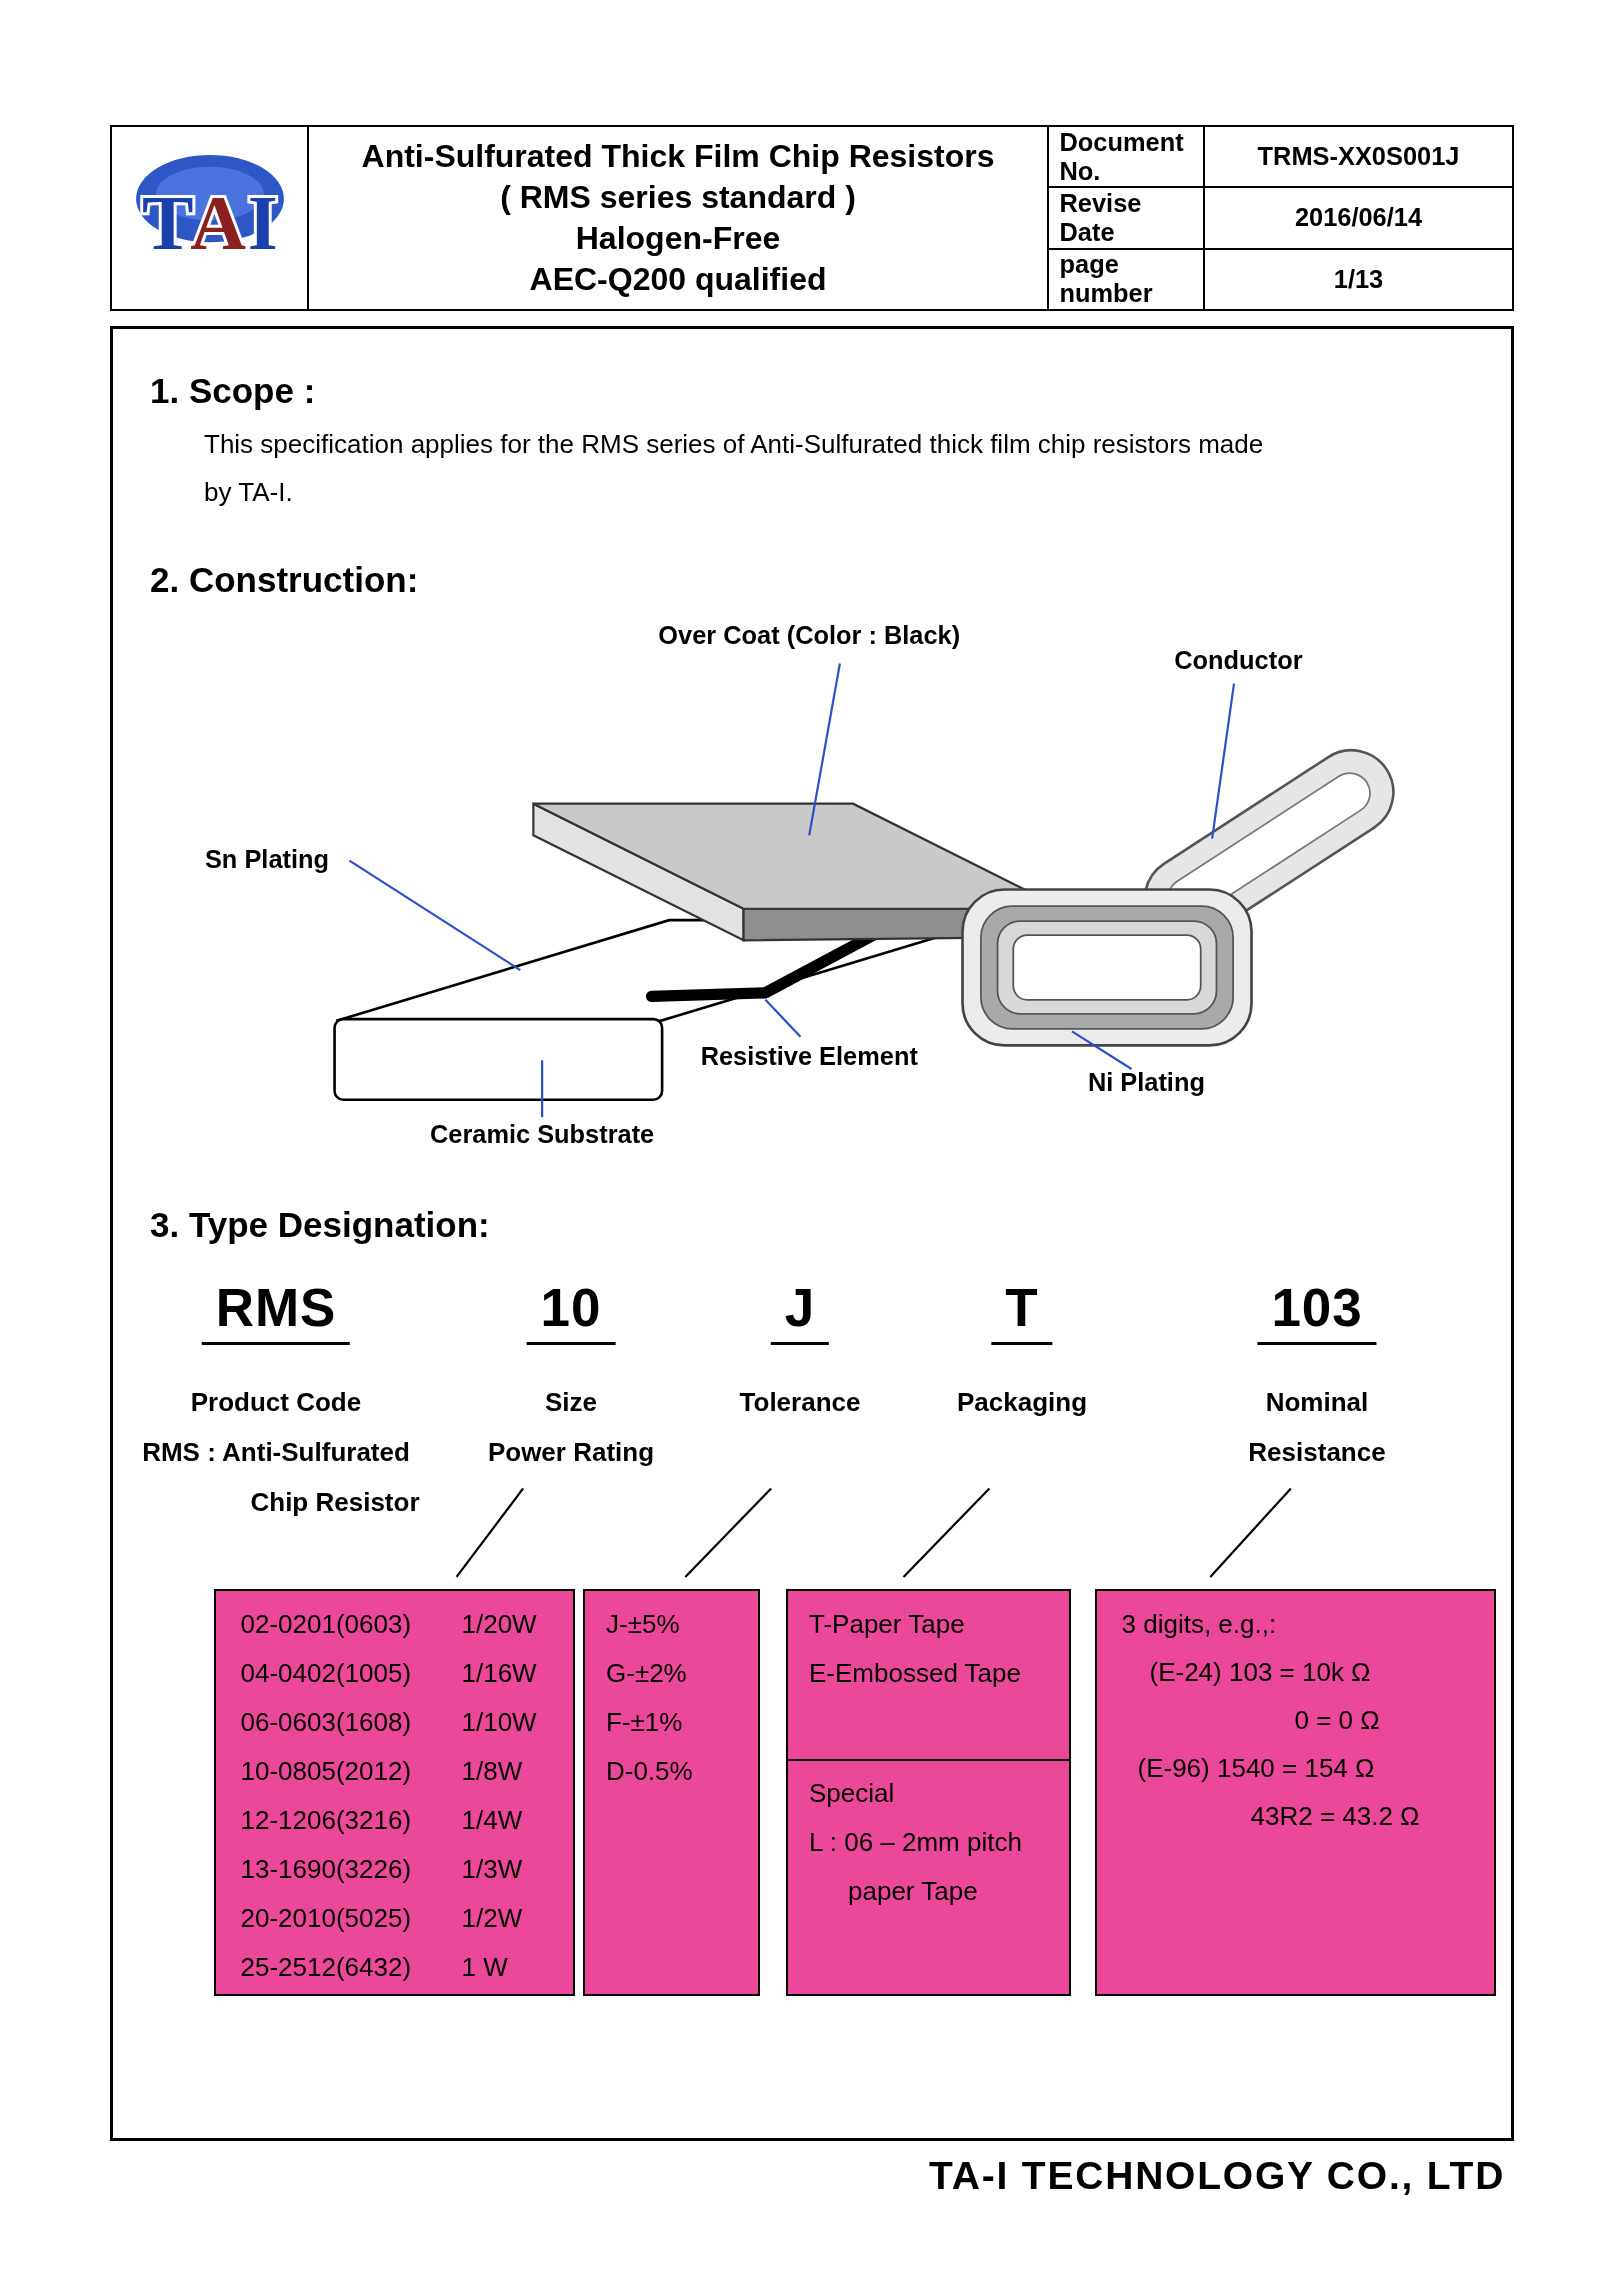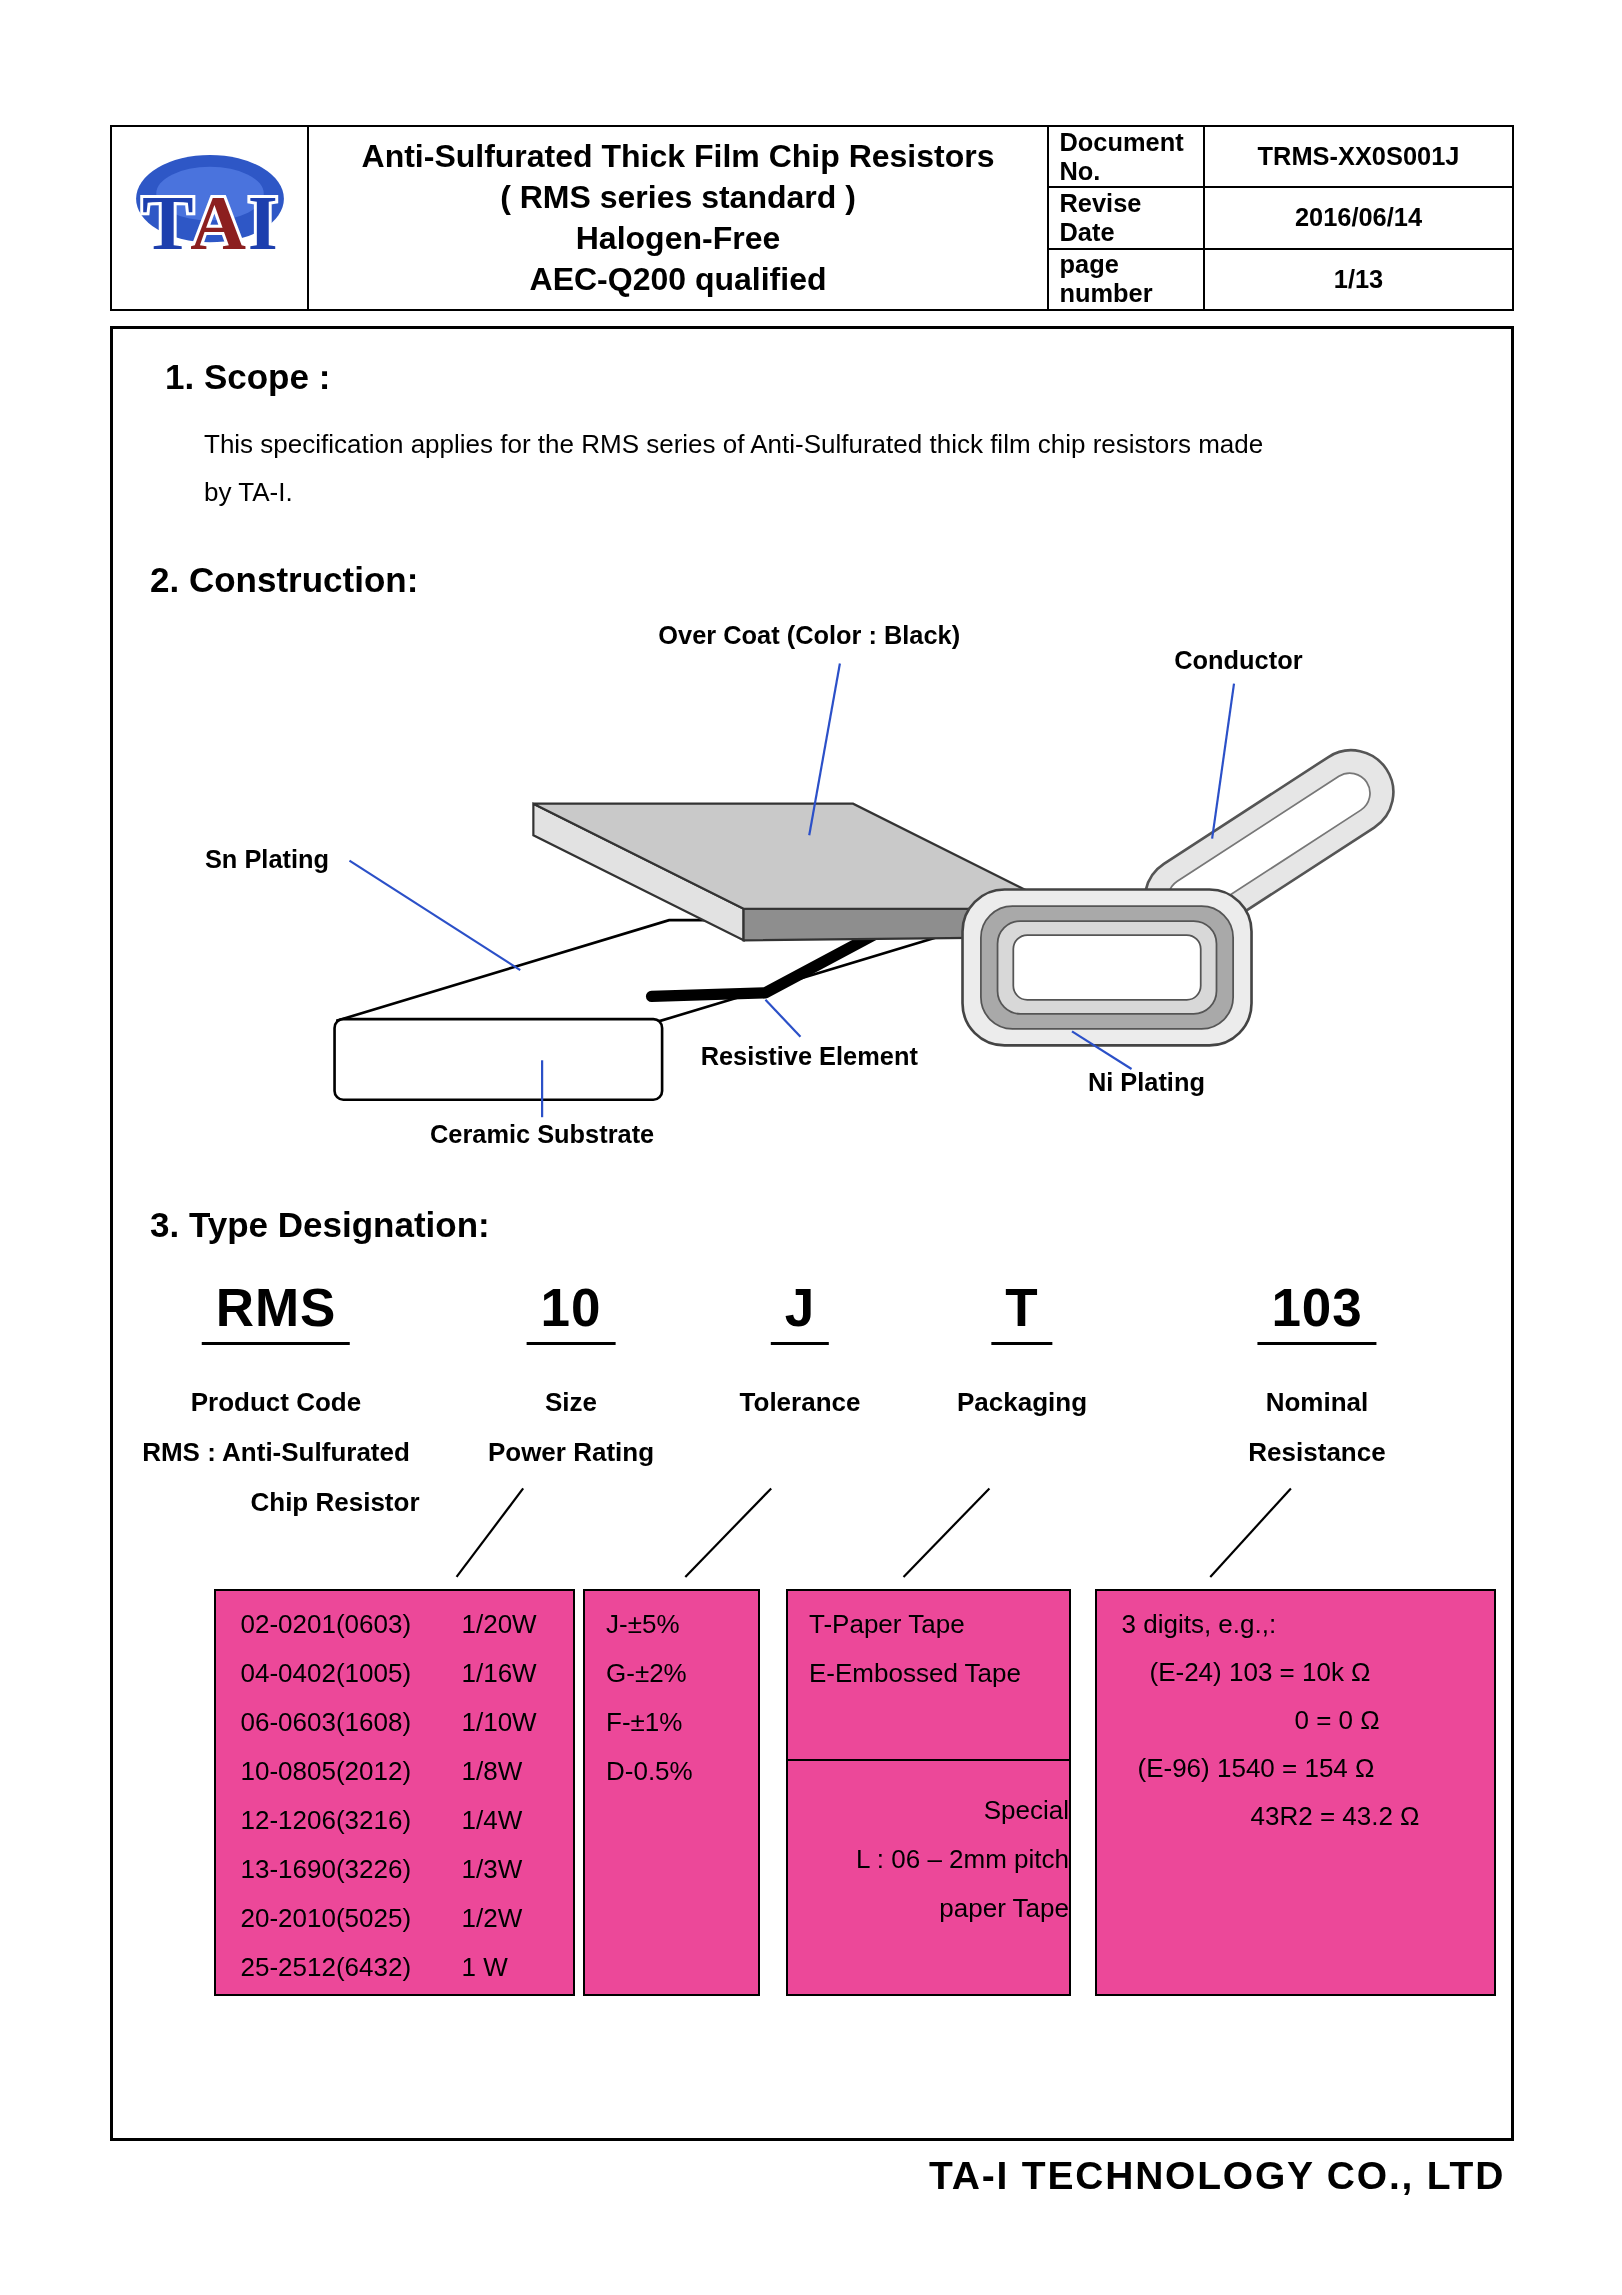--- a/index.html
+++ b/index.html
@@ -28,21 +28,21 @@
     padding-left:10.5px; font-weight:bold; font-size:25.4px;
   }
   .meta-value { flex:1; display:flex; align-items:center; justify-content:center; font-weight:bold; font-size:25.4px; }
 
   
   .main {
     position:absolute; left:110px; top:326px; width:1404px; height:1815px;
     border:3.5px solid #000; background:#fff;
   }
   .sec-heading { position:absolute; font-size:35px; font-weight:bold; }
-  #scope-h { left:37px; top:28px;margin-left:15px; }
+  #scope-h { left:37px; top:42px; }
   .scope-body { position:absolute; left:91px; top:91px; width:1288px; font-size:26px; line-height:1.85; }
   #cons-h { left:37px; top:231px; }
   .cons-svg { position:absolute; left:83px; top:289px; width:1244px; height:543px; }
   .cons-svg text { font-family:"Liberation Sans", sans-serif; font-size:29px; font-weight:bold; fill:#000; }
   #type-h { left:37px; top:876px; }
 
   
   .token {
     position:absolute; top:948px; transform:translateX(-50%);
     font-size:53px; font-weight:bold; border-bottom:3.5px solid #000;
@@ -56,21 +56,21 @@
   .lines-svg { position:absolute; left:0; top:1155px; width:1397px; height:100px; }
 
   .codebox { position:absolute; top:1260px; height:407px; border:2.6px solid #000; font-size:26px; background:#ec4899; }
   #box-size { left:101px; width:361px; padding:8.8px 0 0 24.5px; }
   .size-row { display:flex; line-height:49px; white-space:nowrap; }
   .size-code { width:221px; }
   #box-tol { left:470px; width:177px; padding:8.8px 0 0 21px; }
   .tol-item { line-height:49px; white-space:nowrap; }
   #box-pkg { left:673px; width:285px; display:flex; flex-direction:column; padding:0; }
   .pkg-top { height:170px; border-bottom:2.6px solid #000; padding:8.8px 0 0 21px; }
-  .pkg-bottom { flex:1; padding:25px 0 0 21px;text-align:right; }
+  .pkg-bottom { flex:1; padding:8px 0 0 21px; }
   .pkg-line { line-height:49px; white-space:nowrap; }
   .pkg-indent { padding-left:39px; }
   #box-nom { left:982px; width:401px; padding:8.8px 0 0 17.5px; }
   .nom-line { line-height:48px; white-space:nowrap; }
   .n1 { padding-left:7px; } .n2 { padding-left:35px; } .n3 { padding-left:180px; }
   .n4 { padding-left:7px; } .n5 { padding-left:23px; } .n6 { padding-left:136px; }
 
   .footer {
     position:absolute; left:110px; top:2154px; width:1404px;
     text-align:right; padding-right:8.8px;

